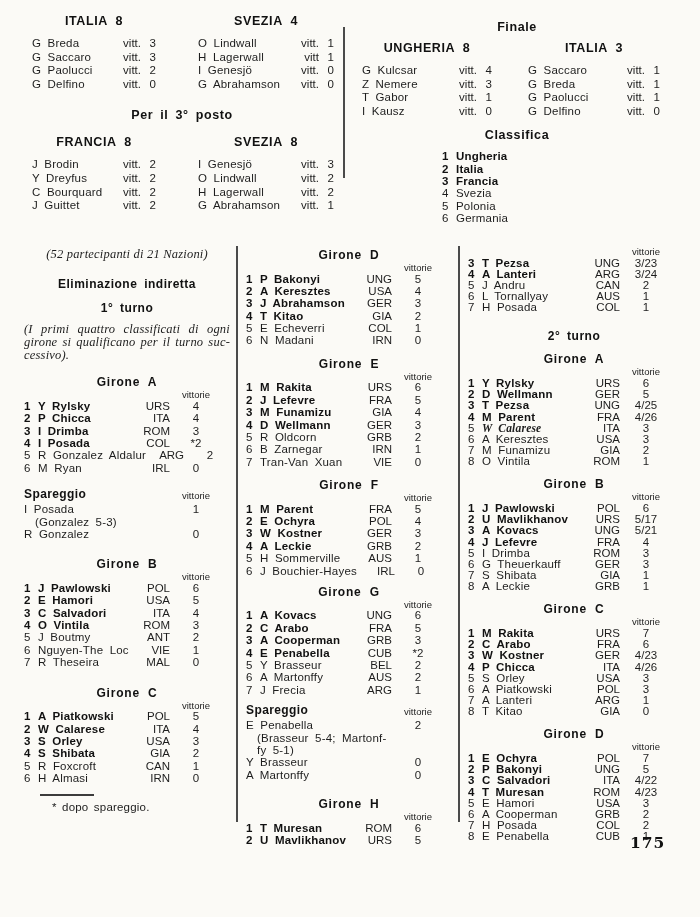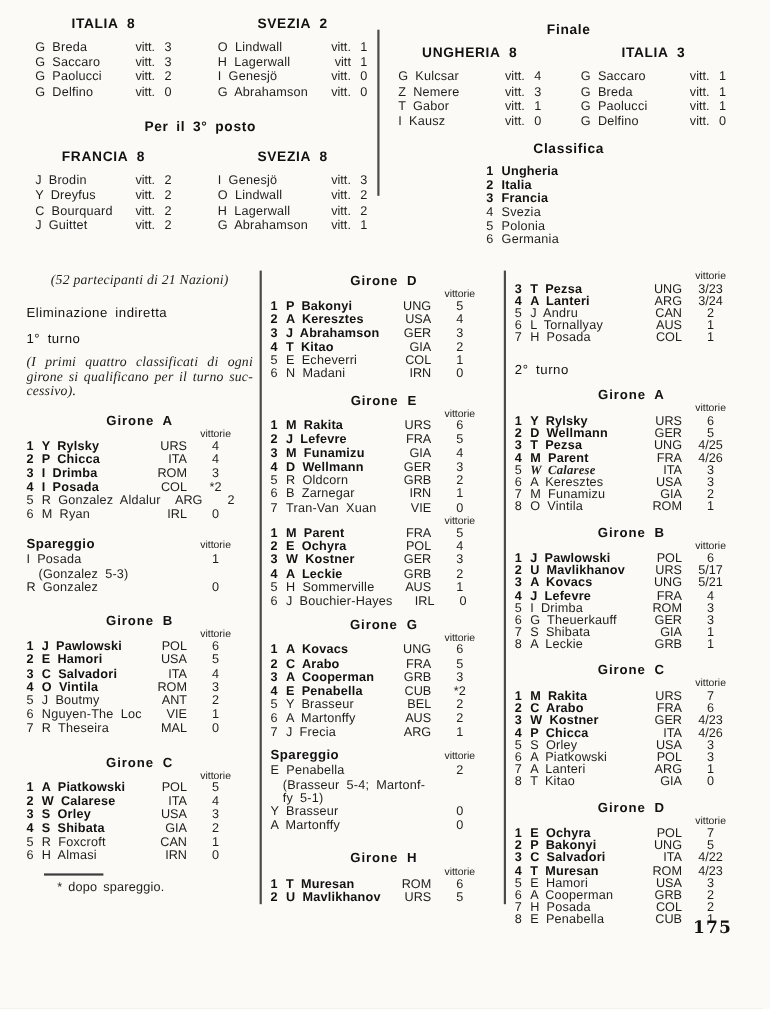--- a/index.html
+++ b/index.html
@@ -51,21 +51,21 @@
   .colM{left:246px;width:206px;}
   .colR{left:468px;width:212px;}
   .main-title{
     margin-top:2px;text-align:center;font-family:"DejaVu Serif",serif;
     font-weight:bold;font-size:16.5px;letter-spacing:1.2px;word-spacing:4px;color:#111;
   }
   .sub-title{
     margin-top:7px;text-align:center;font-family:"Liberation Serif",serif;
     font-style:italic;font-size:12.5px;letter-spacing:.2px;
   }
-  .bc{ text-align:left;font-weight:normal;font-size:12px;color:#111;
+  .bc{ text-align:center;font-weight:bold;font-size:12px;color:#111;
        letter-spacing:.5px;word-spacing:3px;}
   .elim{margin-top:15px;}
   .rnd1{margin-top:10px;}
   .note{margin-top:8px;font-family:"Liberation Serif",serif;font-style:italic;
         font-size:12.5px;line-height:12.8px;letter-spacing:.2px;}
   .note-line{text-align:justify;text-align-last:justify;}
   .note-line.last{text-align-last:left;}
   
   .gh{text-align:center;font-weight:bold;font-size:12px;color:#111;
       letter-spacing:.8px;word-spacing:4px;}
@@ -120,21 +120,21 @@
             <span class="plabel">vitt.</span>
             <span class="pval">2</span>
           </div>
           <div class="prow">
             <span class="pname">G Delfino</span>
             <span class="plabel">vitt.</span>
             <span class="pval">0</span>
           </div>
         </div>
         <div class="team team-b">
-          <div class="team-title">SVEZIA  2</div>
+          <div class="team-title">SVEZIA  4</div>
           <div class="prow">
             <span class="pname">O Lindwall</span>
             <span class="plabel">vitt.</span>
             <span class="pval">1</span>
           </div>
           <div class="prow">
             <span class="pname">H Lagerwall</span>
             <span class="plabel">vitt</span>
             <span class="pval">1</span>
           </div>
@@ -536,20 +536,21 @@
           <span class="gval">1</span>
         </div>
         <div class="grow">
           <span class="grank">7</span>
           <span class="gname">Tran-Van Xuan</span>
           <span class="gnat">VIE</span>
           <span class="gval">0</span>
         </div>
       </div>
 
+    <div class="gh" style="margin-top:10px">Girone F</div>
     <div class="vh">
         <span>vittorie</span>
       </div>
     <div>
         <div class="grow b">
           <span class="grank">1</span>
           <span class="gname">M Parent</span>
           <span class="gnat">FRA</span>
           <span class="gval">5</span>
         </div>

